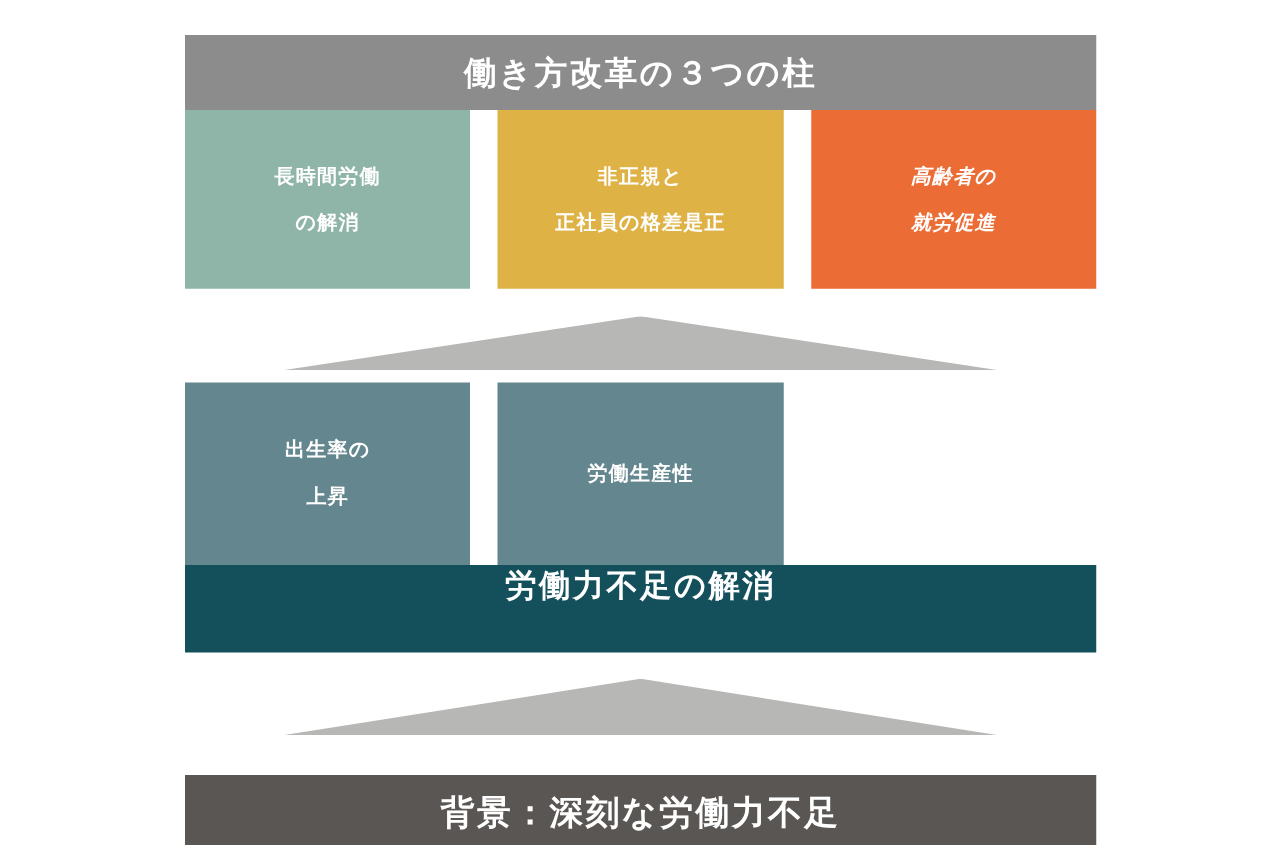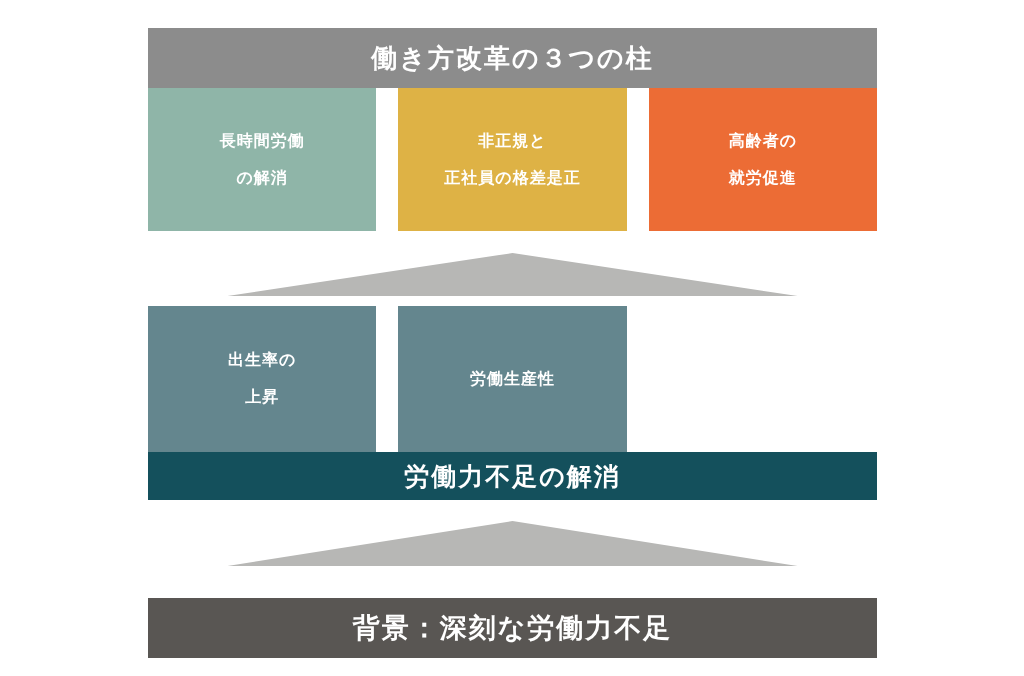--- a/index.html
+++ b/index.html
@@ -57,23 +57,22 @@
   .tri-wrap.first { margin-top: 22px; height: 43px; }
   .tri-wrap.second { margin-top: 21px; height: 45px; }
   .triangle {
     width: 570px;
     height: 100%;
     clip-path: polygon(50% 0, 100% 100%, 0 100%);
   }
   .spacer-a { height: 10px; }
   .spacer-b { height: 8px; }
   .goal-bar {
-    height: 48px;
+    height: 70px;
     display: flex;
-    align-items: center;
     justify-content: center;
     color: #ffffff;
     font-weight: bold;
     font-size: 25px;
     letter-spacing: 2px;
   }
   .background-bar {
     height: 60px;
     display: flex;
     align-items: center;
@@ -96,21 +95,21 @@
 
     <div class="row row-pillars">
       <div class="cell" style="background-color: rgb(143, 181, 168);">
         <span>長時間労働</span>
         <span>の解消</span>
       </div>
       <div class="cell" style="background-color: rgb(222, 178, 69);">
         <span>非正規と</span>
         <span>正社員の格差是正</span>
       </div>
-      <div class="cell" style="background-color: rgb(236, 108, 53);">
+      <div class="cell" style="background-color: rgb(236, 108, 53); font-style: italic;">
         <span>高齢者の</span>
         <span>就労促進</span>
       </div>
     </div>
 
     <div class="tri-wrap first">
       <div class="triangle" style="background-color: rgb(183, 183, 181);"></div>
     </div>
 
     <div class="spacer-a"></div>

